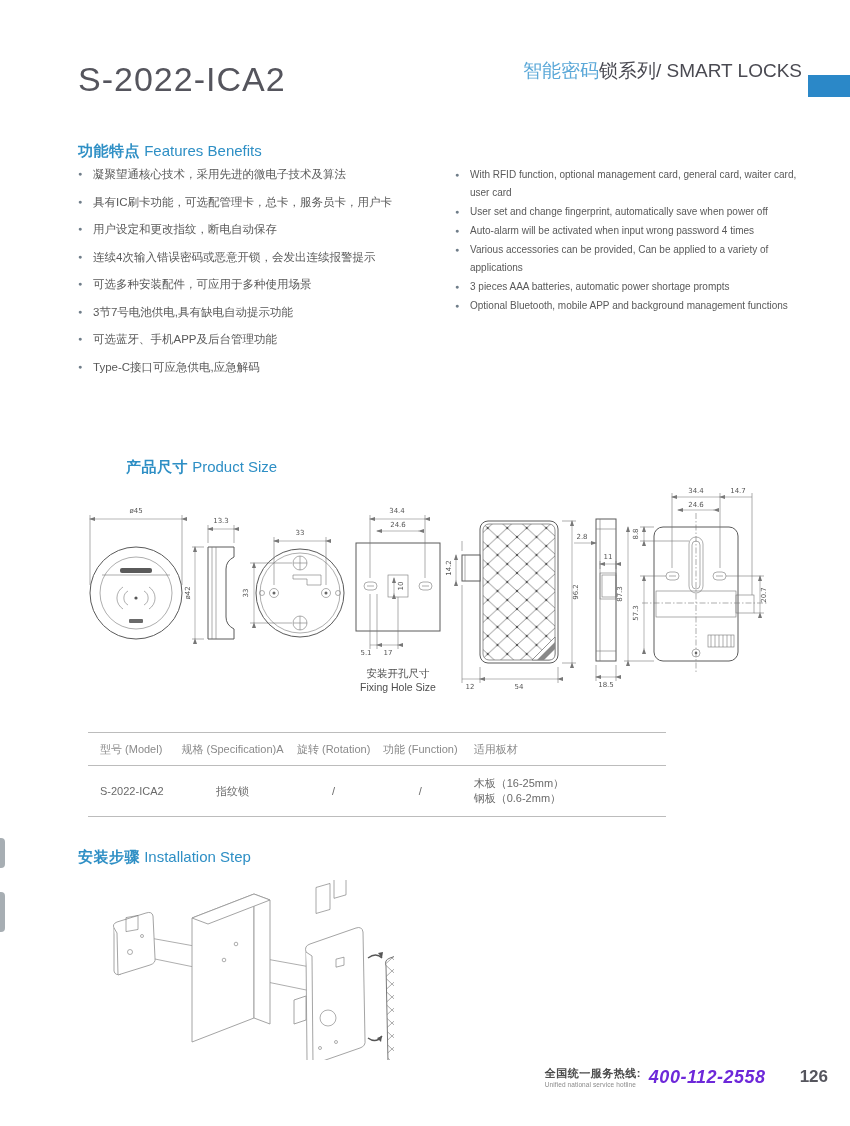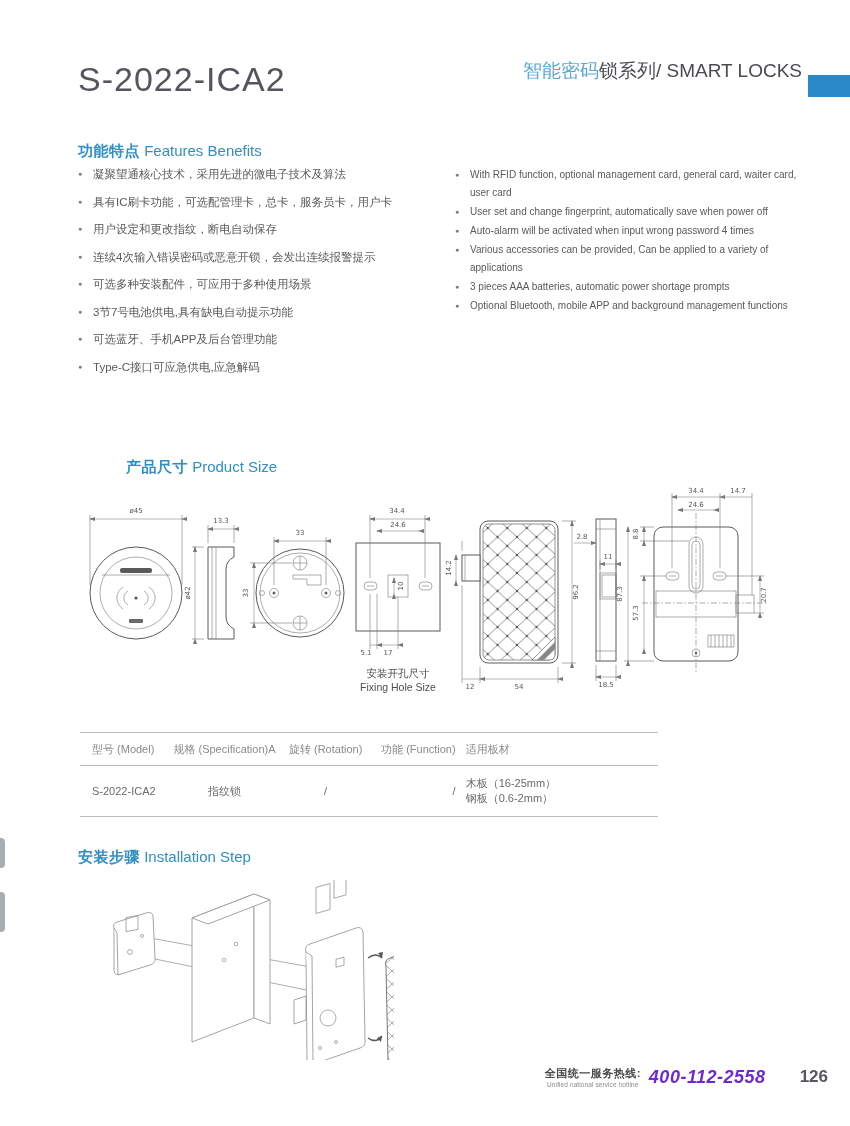--- a/index.html
+++ b/index.html
@@ -31,34 +31,34 @@
   .drawings{position:absolute;left:88px;top:483px;}
   .install-svg{position:absolute;left:84px;top:880px;}
   .dline{stroke:#888;stroke-width:.6;fill:none;}
   .oline{stroke:#5a5a5a;stroke-width:1;fill:#fff;}
   .thin{stroke:#777;stroke-width:.6;fill:none;}
   .dimtxt{font-family:"DejaVu Sans",sans-serif;font-size:7px;fill:#555;text-anchor:middle;}
   .captxt{font-family:"Liberation Sans",sans-serif;font-size:10.5px;fill:#4e4e4e;text-anchor:middle;}
   .ghost{stroke:#9a9a9a;stroke-width:.9;fill:#fff;}
 
   
-  .spec-table{position:absolute;left:80px;top:732px;width:578px;color:#666;}
+  .spec-table{position:absolute;left:88px;top:732px;width:578px;color:#666;}
   .t-row{display:flex;align-items:center;}
   .t-head{height:32px;border-top:1px solid #bcbcbc;border-bottom:1px solid #bcbcbc;color:#8a8a8a;font-size:11px;}
   .t-body{min-height:50px;border-bottom:1px solid #bcbcbc;font-size:11px;color:#6a6a6a;}
   .c1{width:15%;padding-left:12px;box-sizing:border-box;}
   .c2{width:20%;text-align:center;}
   .c3{width:15%;text-align:center;}
-  .c4{width:15%;text-align:right;}
+  .c4{width:15%;text-align:center;}
   .c5{width:35%;text-align:left;padding-left:10px;box-sizing:border-box;line-height:15px;}
 
   
   .footer{position:absolute;left:0;right:0;top:1066px;display:flex;justify-content:flex-end;align-items:center;padding-right:22px;gap:34px;}
   .hot-group{display:flex;align-items:center;gap:8px;}
-  .hot-block{text-align:center;}
+  .hot-block{text-align:left;}
   .hot-zh{font-size:11px;color:#4a4a4a;font-weight:700;letter-spacing:.5px;}
   .hot-en{font-size:6.5px;color:#8a8a8a;letter-spacing:.1px;}
   .hot-phone{font-size:18px;font-weight:700;color:#6d28d9;letter-spacing:.5px;font-style:italic;}
   .page-num{font-size:17px;font-weight:700;color:#55555d;}
 
   
   .edge-mark{position:absolute;left:0;background:#98a0a6;border-radius:0 4px 4px 0;opacity:.85;}
   .edge-mark.m1{top:838px;width:5px;height:30px;}
   .edge-mark.m2{top:892px;width:5px;height:40px;}
 </style>

